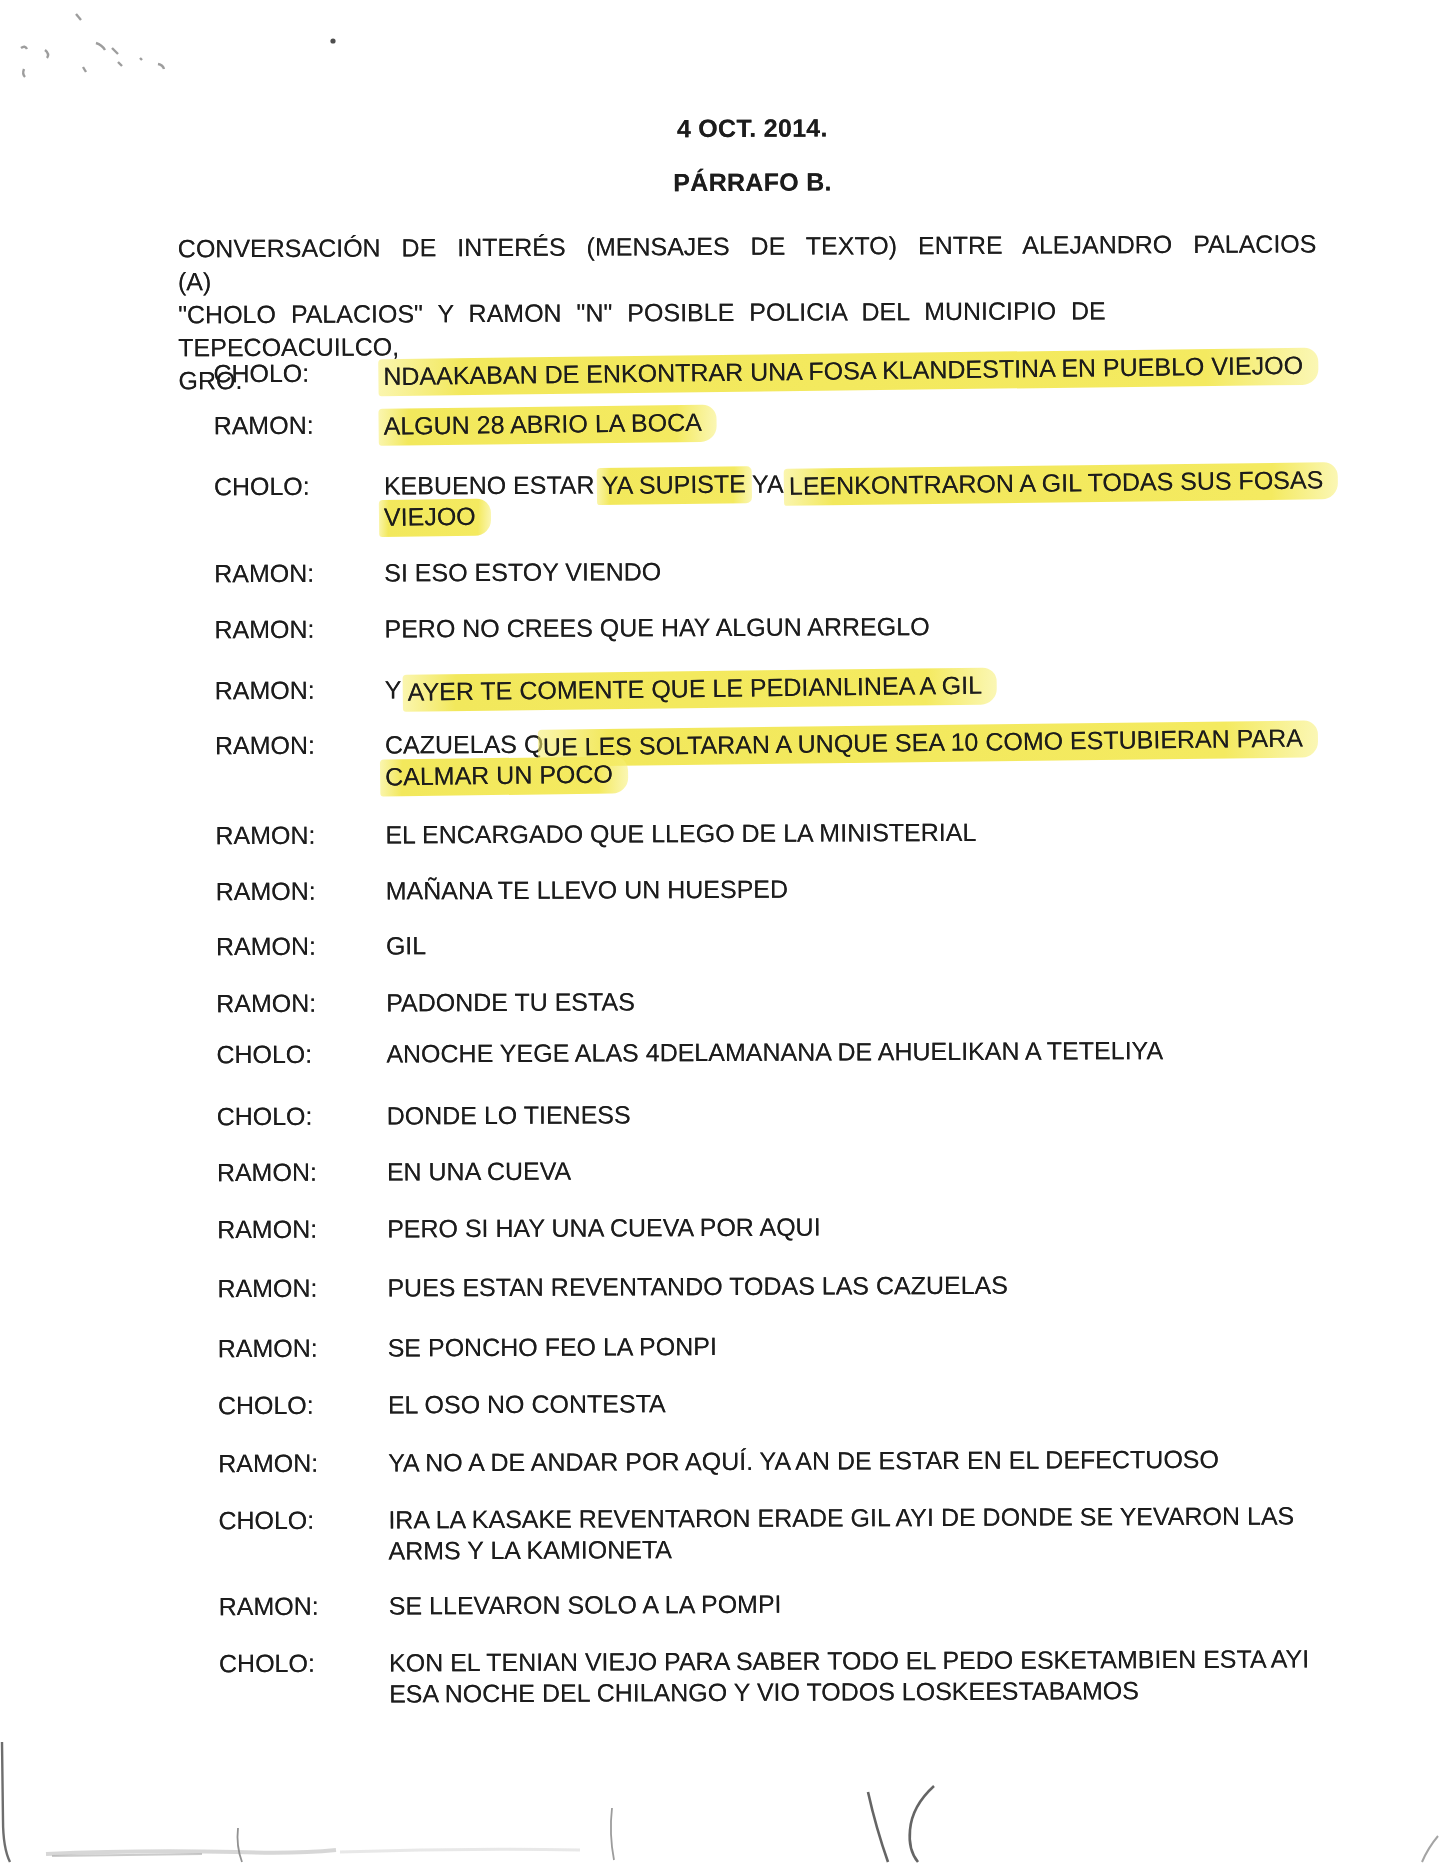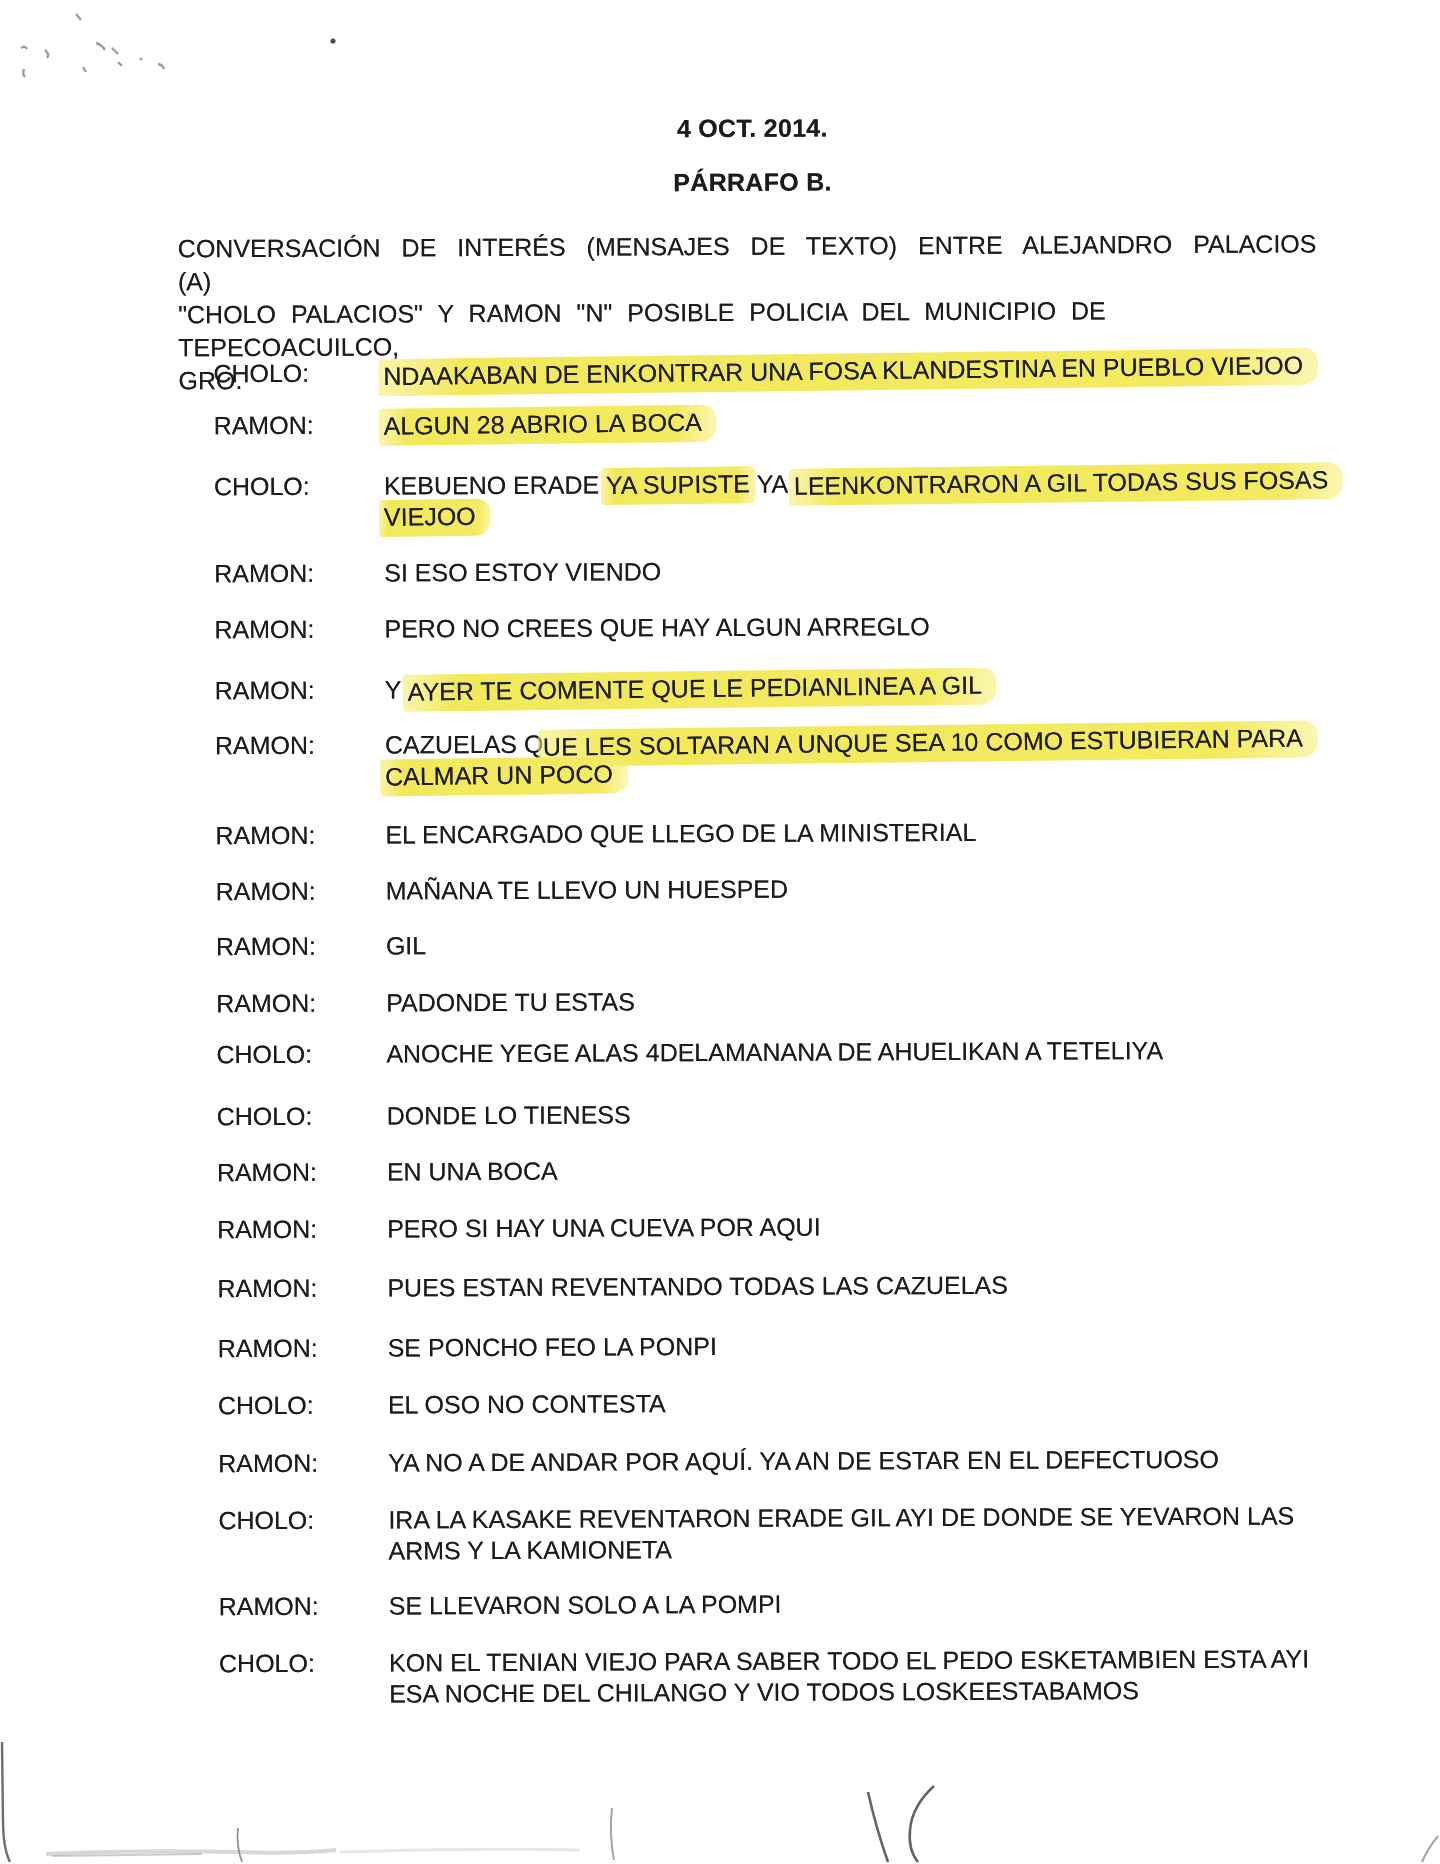--- a/index.html
+++ b/index.html
@@ -61,21 +61,21 @@
     <span class="msg"><span class="hl tail">NDAAKABAN DE ENKONTRAR UNA FOSA KLANDESTINA EN PUEBLO VIEJOO</span></span>
   </div>
 
   <div class="row txt" style="top:408px">
     <span class="spk">RAMON:</span>
     <span class="msg"><span class="hl tail">ALGUN 28 ABRIO LA BOCA</span></span>
   </div>
 
   <div class="row txt" style="top:469px">
     <span class="spk">CHOLO:</span>
-    <span class="msg"><span>KEBUENO ERADE </span><span class="hl">YA SUPISTE</span><span> YA </span><span class="hl tail">LEENKONTRARON A GIL TODAS SUS FOSAS</span><br><span class="hl tail">VIEJOO</span></span>
+    <span class="msg"><span>KEBUENO ESTAR </span><span class="hl">YA SUPISTE</span><span> YA </span><span class="hl tail">LEENKONTRARON A GIL TODAS SUS FOSAS</span><br><span class="hl tail">VIEJOO</span></span>
   </div>
 
   <div class="row txt" style="top:556px">
     <span class="spk">RAMON:</span>
     <span class="msg"><span>SI ESO ESTOY VIENDO</span></span>
   </div>
 
   <div class="row txt" style="top:612px">
     <span class="spk">RAMON:</span>
     <span class="msg"><span>PERO NO CREES QUE HAY ALGUN ARREGLO</span></span>
@@ -116,21 +116,21 @@
     <span class="msg"><span>ANOCHE YEGE ALAS 4DELAMANANA DE AHUELIKAN A TETELIYA</span></span>
   </div>
 
   <div class="row txt" style="top:1099px">
     <span class="spk">CHOLO:</span>
     <span class="msg"><span>DONDE LO TIENESS</span></span>
   </div>
 
   <div class="row txt" style="top:1155px">
     <span class="spk">RAMON:</span>
-    <span class="msg"><span>EN UNA BOCA</span></span>
+    <span class="msg"><span>EN UNA CUEVA</span></span>
   </div>
 
   <div class="row txt" style="top:1212px">
     <span class="spk">RAMON:</span>
     <span class="msg"><span>PERO SI HAY UNA CUEVA POR AQUI</span></span>
   </div>
 
   <div class="row txt" style="top:1271px">
     <span class="spk">RAMON:</span>
     <span class="msg"><span>PUES ESTAN REVENTANDO TODAS LAS CAZUELAS</span></span>

